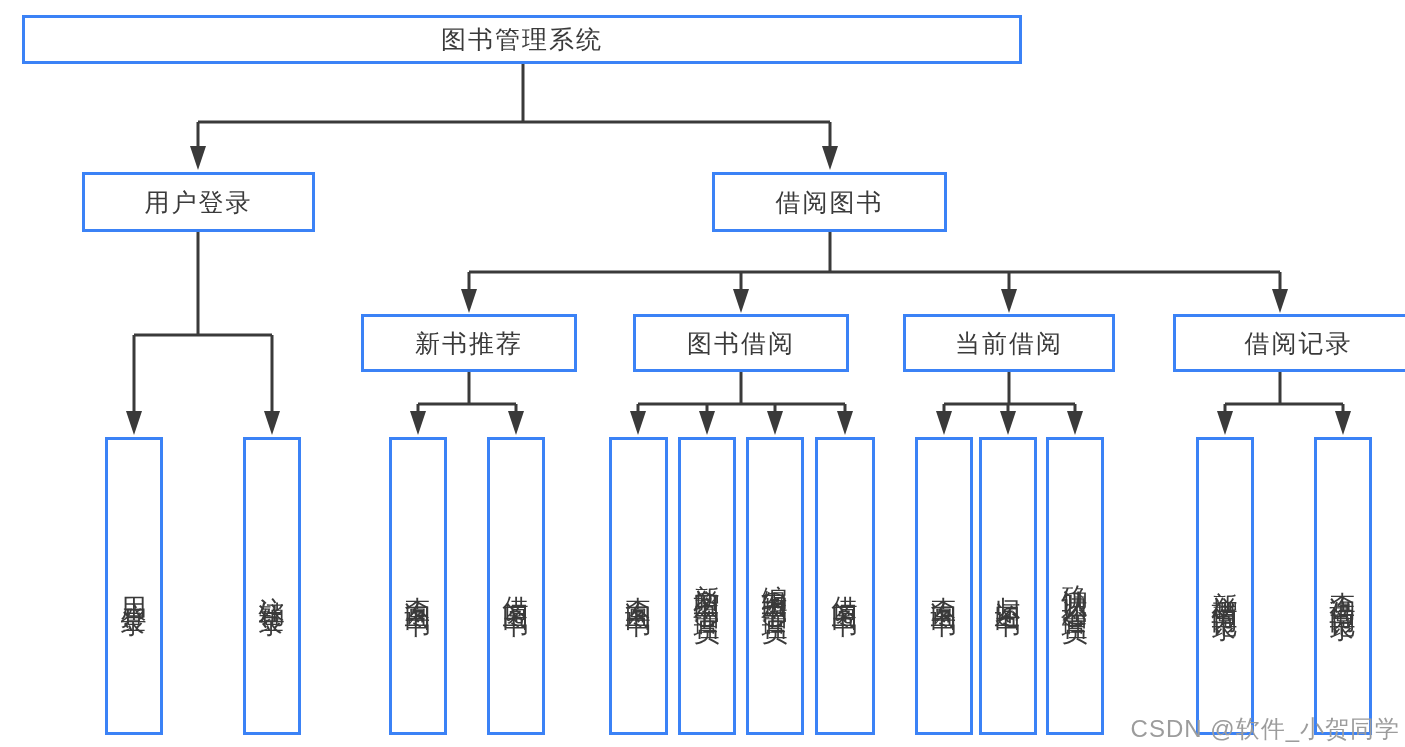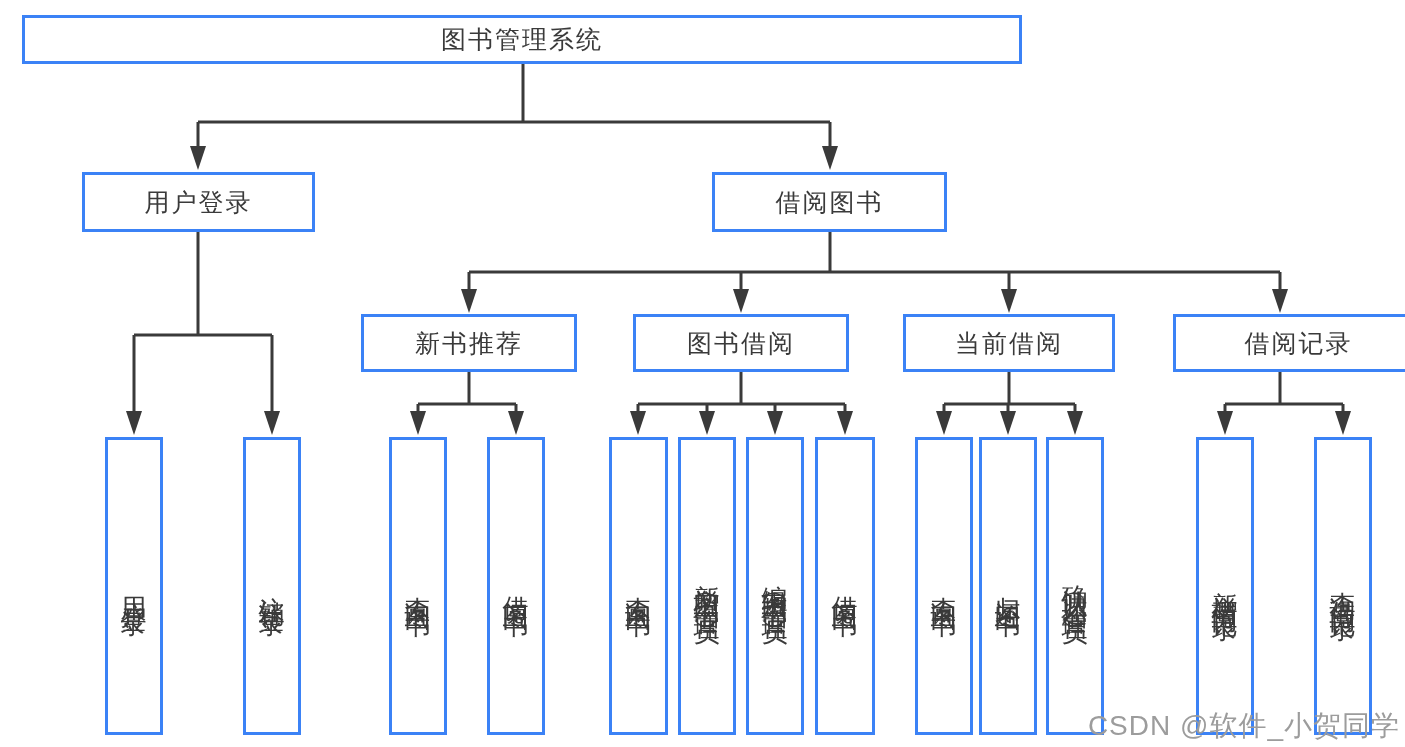--- a/index.html
+++ b/index.html
@@ -42,21 +42,21 @@
   .vbox {
     writing-mode: vertical-rl;
     font-size: 26px;
     letter-spacing: 5px;
     line-height: 1;
   }
   .watermark {
     position: absolute;
     right: 5px;
     bottom: 2px;
-    font-size: 28px;
+    font-size: 24px;
     color: #9c9c9c;
     letter-spacing: 1px;
     white-space: nowrap;
     z-index: 5;
   }
 </style>
 </head>
 <body>
 
 <div class="canvas">

